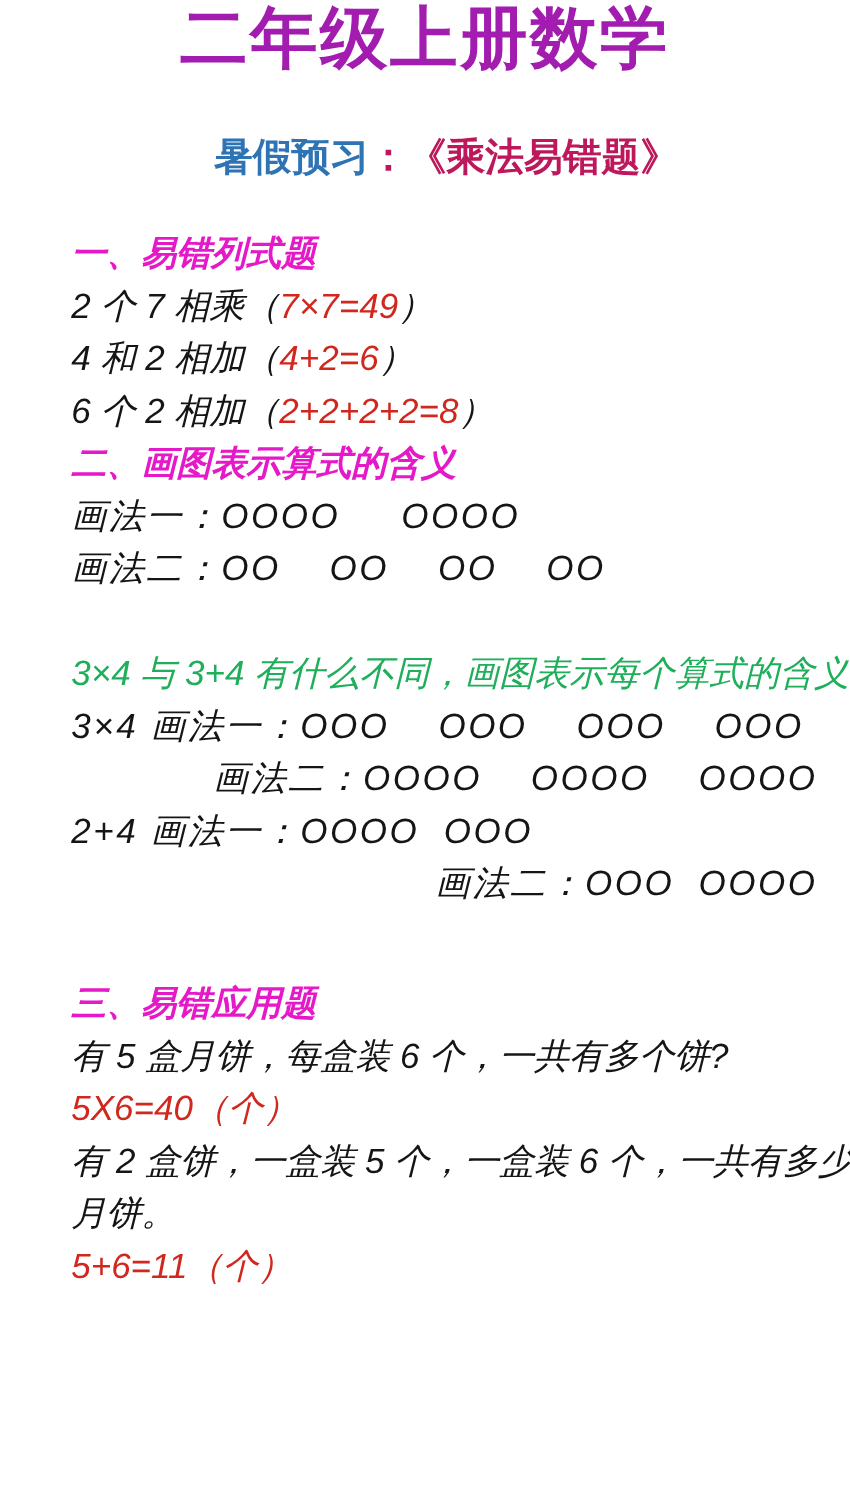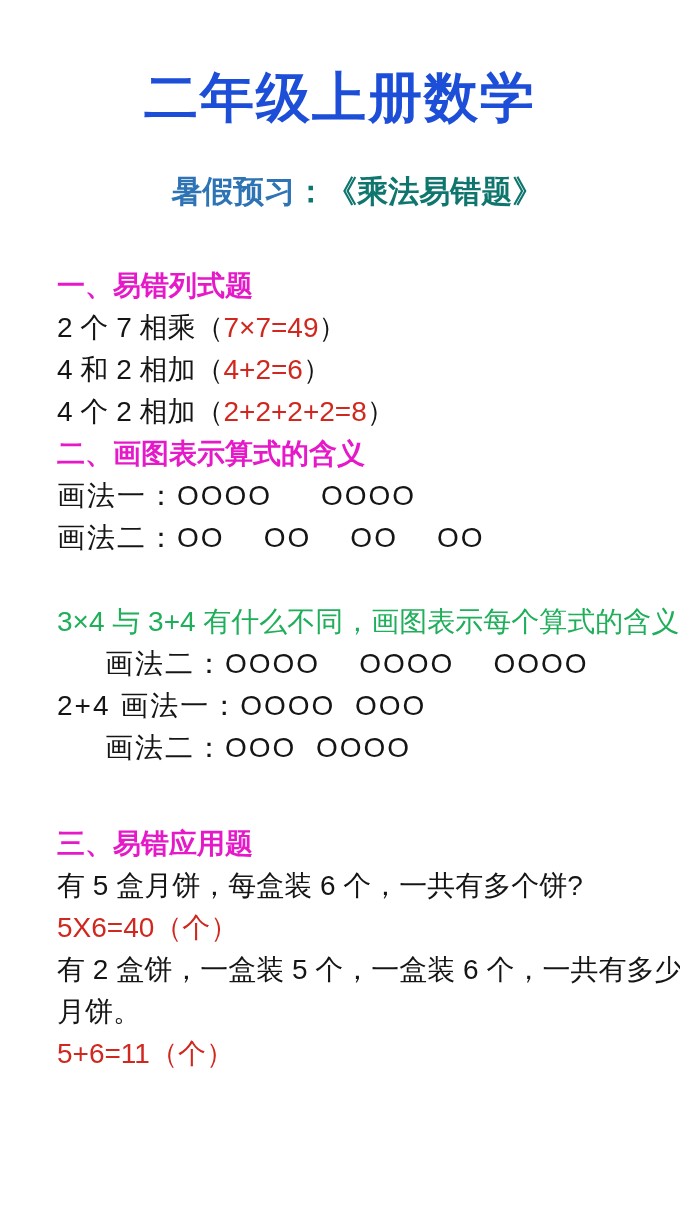--- a/index.html
+++ b/index.html
@@ -15,43 +15,43 @@
     color: #151515;
   }
   .page {
     width: 680px;
     height: 1209px;
     background: #ffffff;
     box-sizing: border-box;
   }
   .doc-title {
     margin: 0;
-    padding-top: 66px;
     text-align: center;
     font-size: 54px;
     font-weight: bold;
     letter-spacing: 2px;
-    color: #1d4ed8;
+    color: #a21caf;
     line-height: 1.15;
   }
   .doc-subtitle {
     margin-top: 8px;
     text-align: center;
     font-size: 31px;
     font-weight: bold;
     line-height: 1.2;
     white-space: pre;
   }
   .subtitle-blue { color: #2E74B5; }
-  .subtitle-green { color: #0f766e; }
+  .subtitle-green { color: #be185d; }
   .content {
-    margin-top: 17px;
+    margin-top: 0;
     padding-left: 57px;
     padding-right: 26px;
     font-size: 28px;
+    font-style: italic;
   }
   .line {
     line-height: 42px;
     white-space: pre;
   }
   .sec-header {
     color: #E619C9;
     font-weight: bold;
     line-height: 42px;
     white-space: pre;
@@ -59,20 +59,21 @@
   .red { color: #D0281E; }
   .black { color: #151515; }
   .green-note {
     color: #1FAF5A;
     margin-top: 42px;
     line-height: 42px;
     white-space: pre;
   }
   .indent {
     margin-left: 48px;
+    text-align: right;
   }
   .sec3-gap {
     margin-top: 54px;
   }
   .circles {
     letter-spacing: 2px;
   }
 </style>
 </head>
 <body>
@@ -87,29 +88,30 @@
 
   <div class="content">
 
     <div class="sec-header">一、易错列式题</div>
 
 
     <div class="line"><span class="black">2 个 7 相乘（</span><span class="red">7×7=49</span><span class="black">）</span></div>
 
     <div class="line"><span class="black">4 和 2 相加（</span><span class="red">4+2=6</span><span class="black">）</span></div>
 
-    <div class="line"><span class="black">4 个 2 相加（</span><span class="red">2+2+2+2=8</span><span class="black">）</span></div>
+    <div class="line"><span class="black">6 个 2 相加（</span><span class="red">2+2+2+2=8</span><span class="black">）</span></div>
 
     <div class="sec-header">二、画图表示算式的含义</div>
 
     <div class="line circles">画法一：OOOO     OOOO</div>
     <div class="line circles">画法二：OO    OO    OO    OO</div>
 
     <div class="green-note">3×4 与 3+4 有什么不同，画图表示每个算式的含义。</div>
 
+    <div class="line circles">3×4 画法一：OOO    OOO    OOO    OOO</div>
     <div class="line circles indent">画法二：OOOO    OOOO    OOOO</div>
     <div class="line circles">2+4 画法一：OOOO  OOO</div>
     <div class="line circles indent">画法二：OOO  OOOO</div>
 
     <div class="sec-header sec3-gap">三、易错应用题</div>
 
     <div class="line">有 5 盒月饼，每盒装 6 个，一共有多个饼?</div>
     <div class="line red">5X6=40（个）</div>
     <div class="line">有 2 盒饼，一盒装 5 个，一盒装 6 个，一共有多少个</div>
     <div class="line">月饼。</div>

